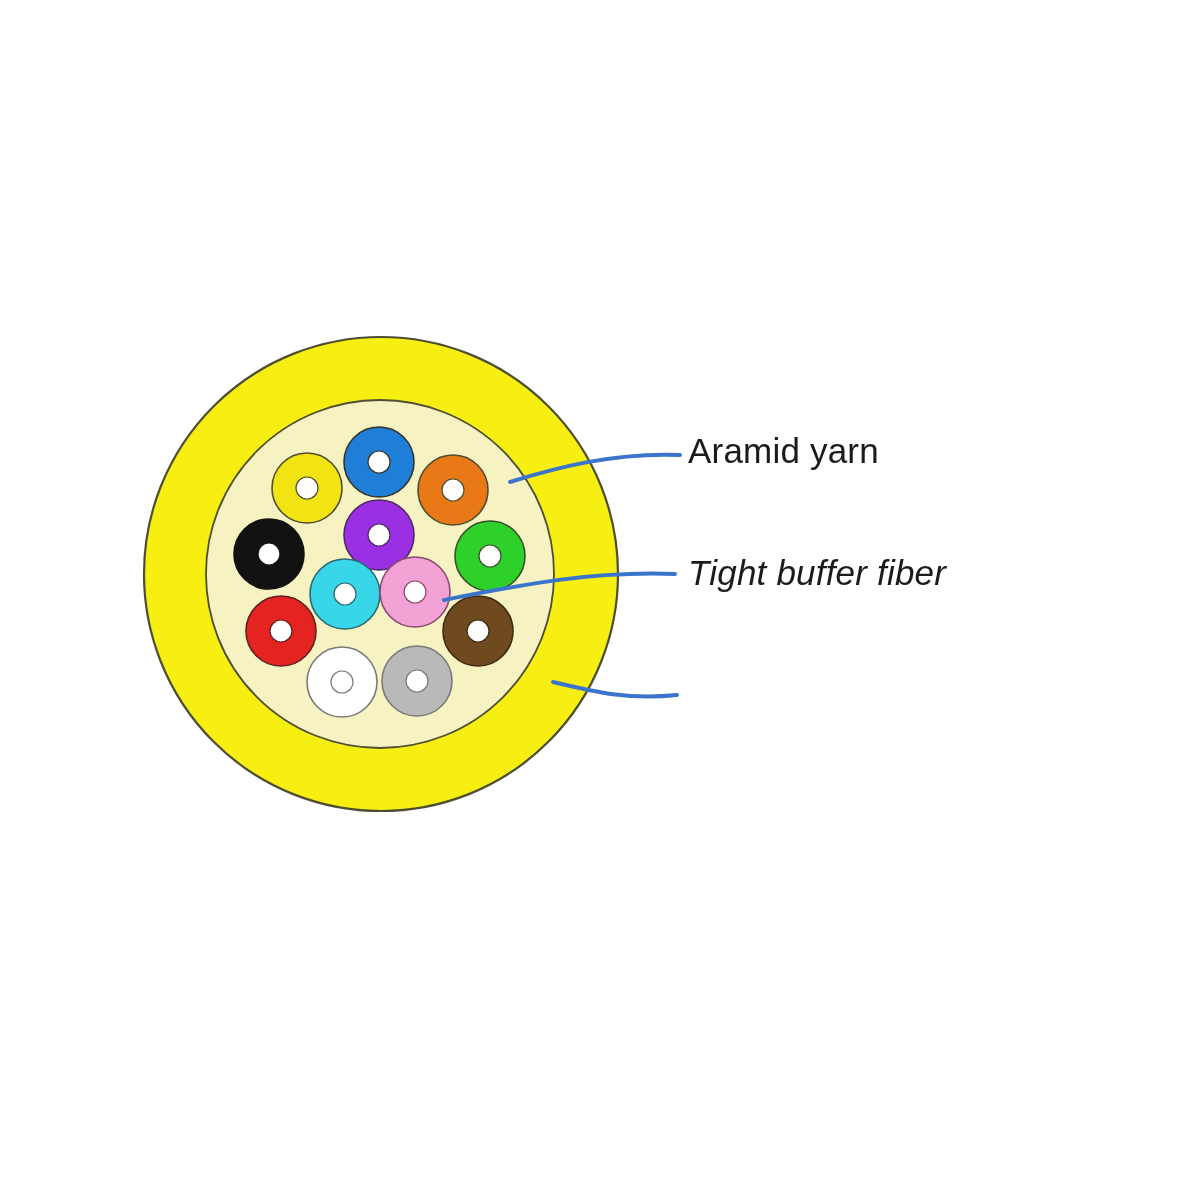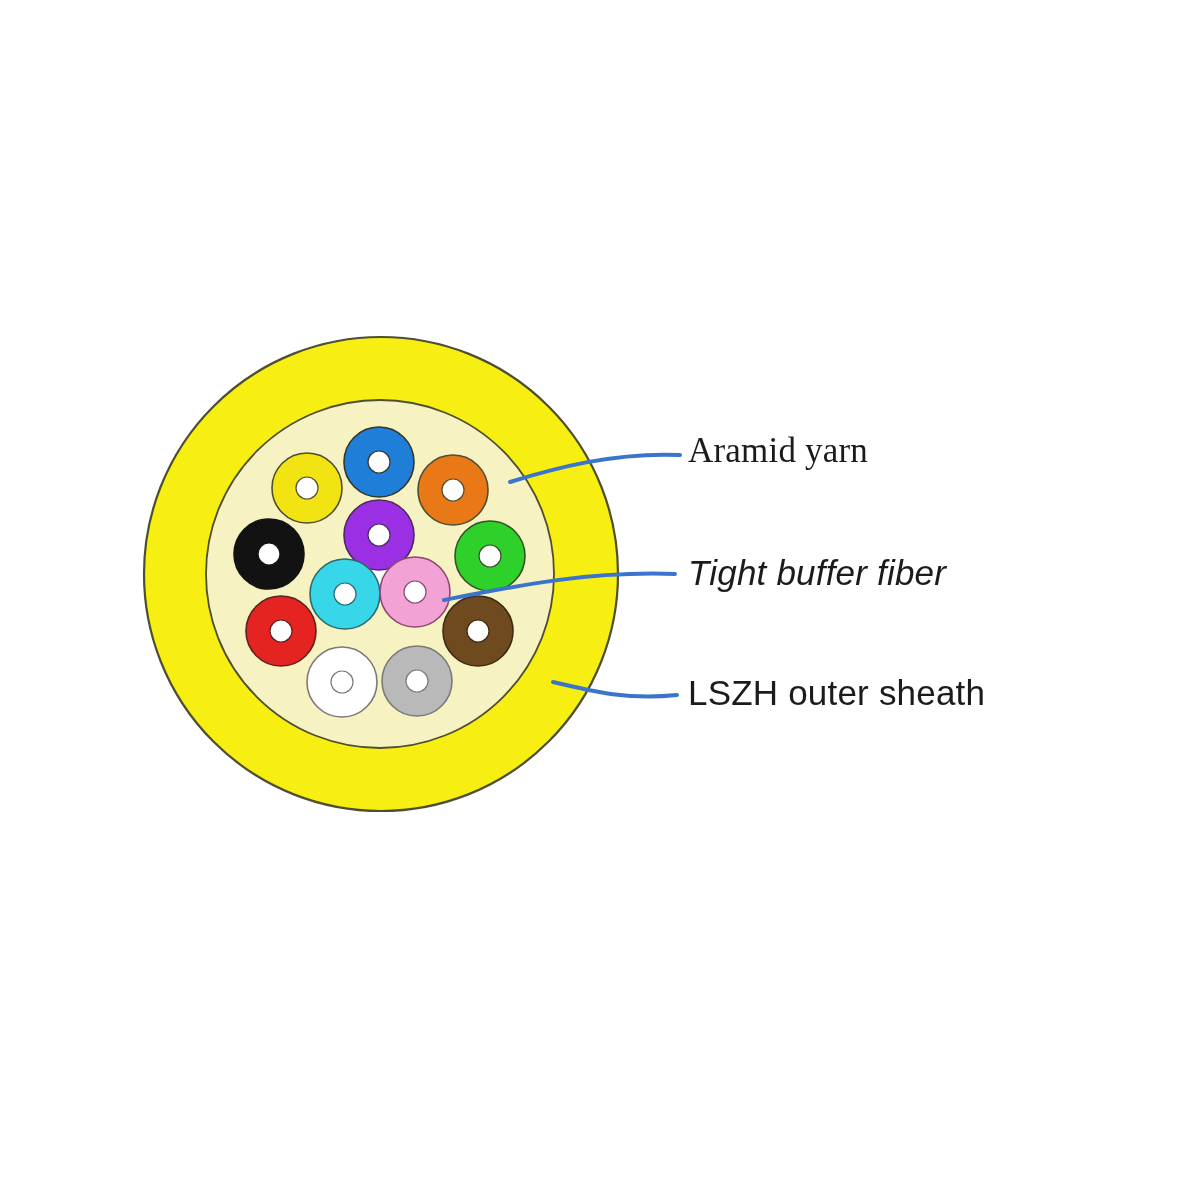--- a/index.html
+++ b/index.html
@@ -61,16 +61,15 @@
       <circle cx="417" cy="681" r="11" fill="#ffffff" stroke="#7a7a7a" stroke-width="1.2"></circle>
       <circle cx="345" cy="594" r="35" fill="#38d6e9" stroke="#2a6a70" stroke-width="1.6"></circle>
       <circle cx="345" cy="594" r="11" fill="#ffffff" stroke="#2a6a70" stroke-width="1.2"></circle>
       <circle cx="415" cy="592" r="35" fill="#f2a2d5" stroke="#8a4a70" stroke-width="1.6"></circle>
       <circle cx="415" cy="592" r="11" fill="#ffffff" stroke="#8a4a70" stroke-width="1.2"></circle>
       <path d="M510,482 C555,468 615,452 680,455" fill="none" stroke="#3b74cc" stroke-width="4" stroke-linecap="round"></path>
       <path d="M444,600 C520,585 590,571 675,574" fill="none" stroke="#3b74cc" stroke-width="4" stroke-linecap="round"></path>
       <path d="M553,682 C595,692 628,700 677,695" fill="none" stroke="#3b74cc" stroke-width="4" stroke-linecap="round"></path>
     </svg>
 
-  <div class="callout-label" style="left: 688px; top: 433px; color: rgb(27, 27, 27); font-family: Liberation Serif, serif;">Aramid yarn</div>
+  <div class="callout-label" style="left: 688px; top: 433px; color: rgb(27, 27, 27);">Aramid yarn</div>
   <div class="callout-label" style="left: 688px; top: 555px; color: rgb(27, 27, 27); font-style: italic;">Tight buffer fiber</div>
-  <div class="callout-label" style="left: 688px; top: 675px; color: rgb(27, 27, 27);">LSZH outer sheath</div>
 </div>
 
 </body></html>

